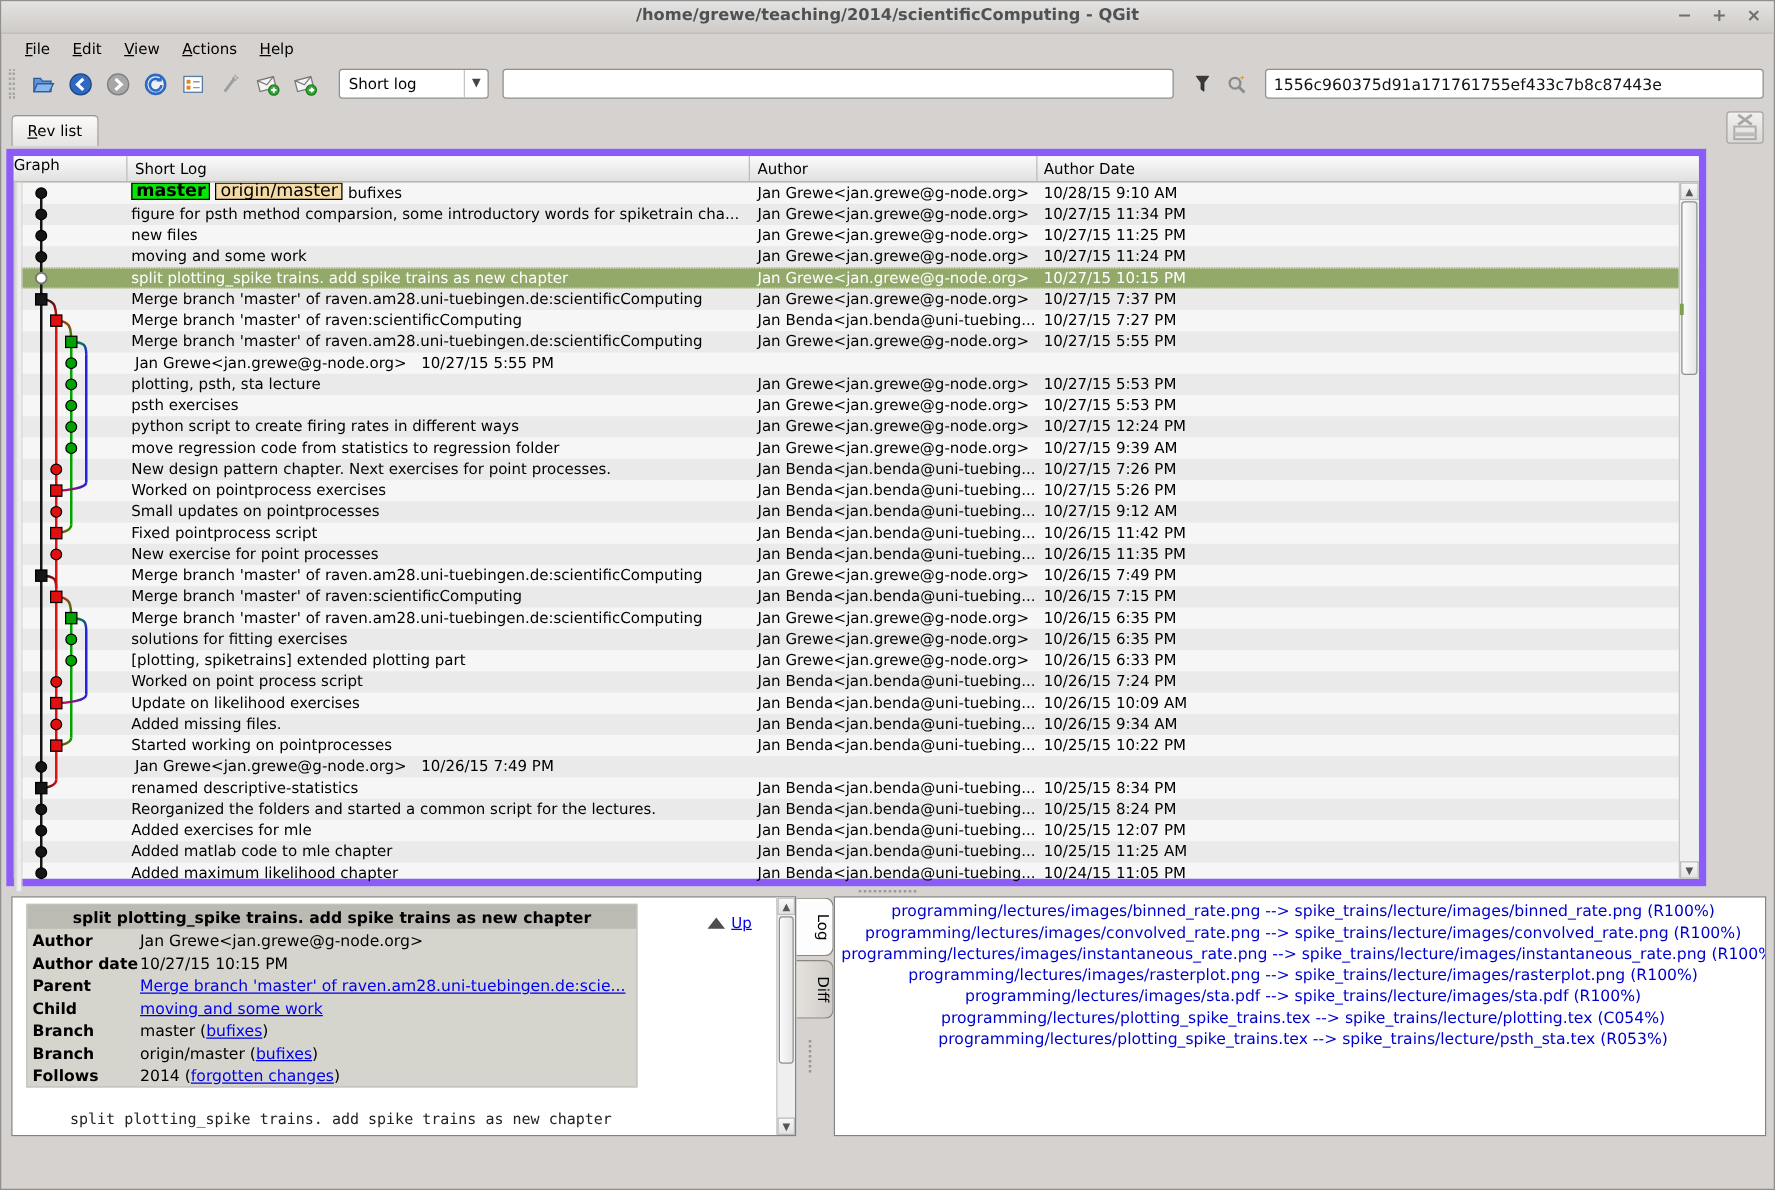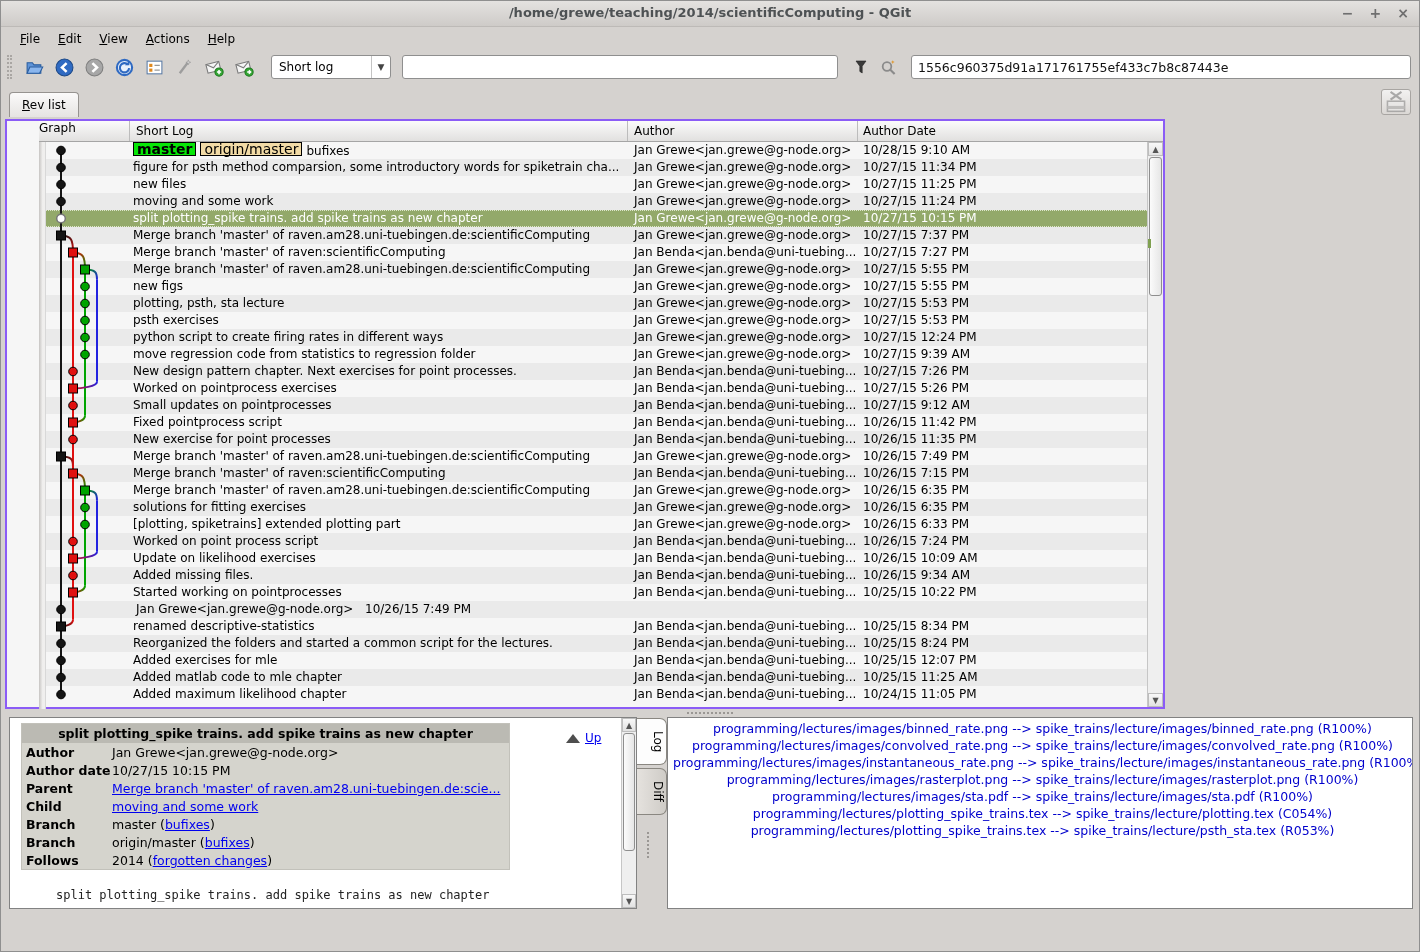--- a/index.html
+++ b/index.html
@@ -21,33 +21,33 @@
   .toolbar{height:36px;display:flex;align-items:center;padding:0 8px 4px 6px;gap:3px;}
   .tb-handle{width:5px;height:24px;border-left:2px dotted #a9a6a3;border-right:2px dotted #a9a6a3;margin-right:6px;}
   .tool-btn{width:27px;height:27px;display:flex;align-items:center;justify-content:center;border-radius:3px;}
   .tool-btn svg{width:19px;height:19px;}
   .combo{display:flex;align-items:center;height:24px;width:120px;margin-left:10px;background:#fff;
     border:1px solid #8f8f8f;border-radius:3px;padding-left:7px;}
   .combo .arrow{margin-left:auto;border-left:1px solid #c4c4c4;height:100%;width:19px;display:flex;align-items:center;justify-content:center;color:#444;font-size:9px;}
   .text-input{height:24px;border:1px solid #8f8f8f;border-radius:3px;background:#fff;padding:0 6px;
     font-family:"DejaVu Sans","Liberation Sans",sans-serif;font-size:12.5px;color:#111;}
   .search-input{flex:1;margin:0 8px;}
-  .sha-input{width:500px;margin-left:8px;}
+  .sha-input{width:399px;margin-left:8px;}
   .small-btn{width:24px;height:24px;display:flex;align-items:center;justify-content:center;}
   .small-btn svg{width:18px;height:18px;}
 
   
   .tabbar{position:relative;height:30px;}
   .tab{position:absolute;left:8px;bottom:0;padding:5px 12px 5px 12px;background:linear-gradient(#fbfafa,#e6e4e2);
     border:1px solid #969390;border-bottom:none;border-radius:4px 4px 0 0;}
   .detach-btn{position:absolute;right:8px;bottom:2px;width:30px;height:26px;border:1px solid #a8a5a2;border-radius:3px;
     background:linear-gradient(#f2f1f0,#dbd8d5);display:flex;align-items:center;justify-content:center;}
 
   
-  .table-frame{position:absolute;left:4px;top:118px;width:1160px;height:590px;border:2px solid #8b5cf6;background:#f6f6f6;padding-left:32px;}
+  .table-frame{position:absolute;left:4px;top:118px;width:1360px;height:590px;border:6px solid #8b5cf6;background:#f6f6f6;}
   .thead{display:flex;height:21px;background:linear-gradient(#fbfbfb,#e1e0df);border-bottom:1px solid #a5a5a5;}
   .th{padding:3px 6px;border-right:1px solid #bcbcbc;overflow:hidden;white-space:nowrap;}
   .tbody{position:relative;height:567px;overflow:hidden;}
   .left-groove{position:absolute;left:0;top:0;bottom:0;width:7px;background:linear-gradient(90deg,#c6c4c2,#f0efee 60%);border-right:1px solid #d8d8d8;z-index:0;}
   .row{display:flex;height:17px;line-height:17px;white-space:nowrap;}
   .row.alt{background:#eaeaea;}
   .row.selected{background:#93a96a;color:#fff;outline:1px dotted #dde6cb;outline-offset:-1px;}
   .cell{overflow:hidden;white-space:nowrap;padding:0 3px;}
   .c-graph{width:91px;flex:none;padding:0;}
   .c-log{width:498px;flex:none;}
@@ -282,21 +282,20 @@
             <div class="cell c-date">10/27/15 7:27 PM</div>
           </div>
           <div class="row alt">
             <div class="cell c-graph"></div>
             <div class="cell c-log">Merge branch 'master' of raven.am28.uni-tuebingen.de:scientificComputing</div>
             <div class="cell c-author">Jan Grewe&lt;jan.grewe@g-node.org&gt;</div>
             <div class="cell c-date">10/27/15 5:55 PM</div>
           </div>
           <div class="row">
             <div class="cell c-graph"></div>
-            <div class="cell c-log">new figs</div>
             <div class="cell c-author">Jan Grewe&lt;jan.grewe@g-node.org&gt;</div>
             <div class="cell c-date">10/27/15 5:55 PM</div>
           </div>
           <div class="row alt">
             <div class="cell c-graph"></div>
             <div class="cell c-log">plotting, psth, sta lecture</div>
             <div class="cell c-author">Jan Grewe&lt;jan.grewe@g-node.org&gt;</div>
             <div class="cell c-date">10/27/15 5:53 PM</div>
           </div>
           <div class="row">

